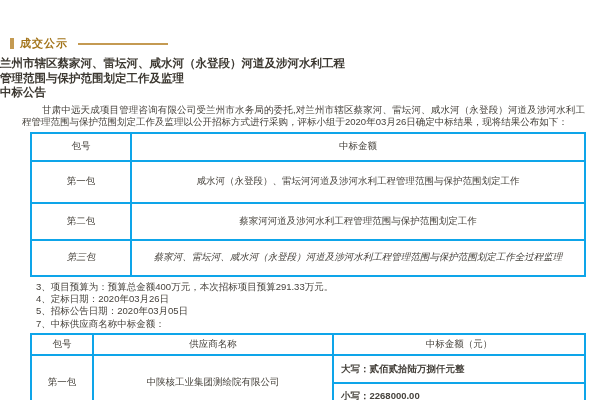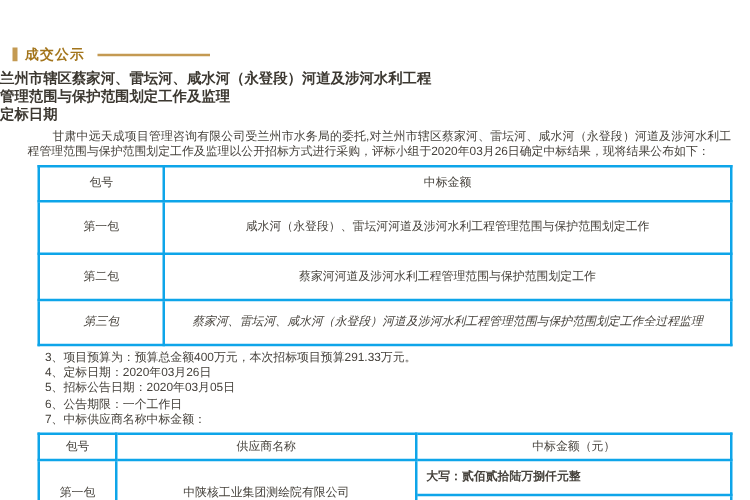--- a/index.html
+++ b/index.html
@@ -49,21 +49,21 @@
 
   <div class="header-row">
     <div class="accent-bar"></div>
     <div class="section-label">成交公示</div>
     <div class="header-rule"></div>
   </div>
 
   <div class="title-block">
     <div>兰州市辖区蔡家河、雷坛河、咸水河（永登段）河道及涉河水利工程</div>
     <div>管理范围与保护范围划定工作及监理</div>
-    <div>定标日期</div>
+    <div>中标公告</div>
   </div>
 
   <div class="intro">甘肃中远天成项目管理咨询有限公司受兰州市水务局的委托,对兰州市辖区蔡家河、雷坛河、咸水河（永登段）河道及涉河水利工程管理范围与保护范围划定工作及监理以公开招标方式进行采购，评标小组于2020年03月26日确定中标结果，现将结果公布如下：</div>
 
 
   <table class="t1">
     <colgroup>
         <col class="c-pkg">
         <col>
       </colgroup>
@@ -84,21 +84,20 @@
       <td>第三包</td>
       <td>蔡家河、雷坛河、咸水河（永登段）河道及涉河水利工程管理范围与保护范围划定工作全过程监理</td>
     </tr>
   </tbody>
     </table>
 
   <div class="botlist">
     <div>3、项目预算为：预算总金额400万元，本次招标项目预算291.33万元。</div>
     <div>4、定标日期：2020年03月26日</div>
     <div>5、招标公告日期：2020年03月05日</div>
-    <div>6、公告期限：一个工作日</div>
     <div>7、中标供应商名称中标金额：</div>
   </div>
 
   <table class="t2">
     <colgroup>
         <col class="c-pkg">
         <col class="c-sup">
         <col>
       </colgroup>
     <tbody>

